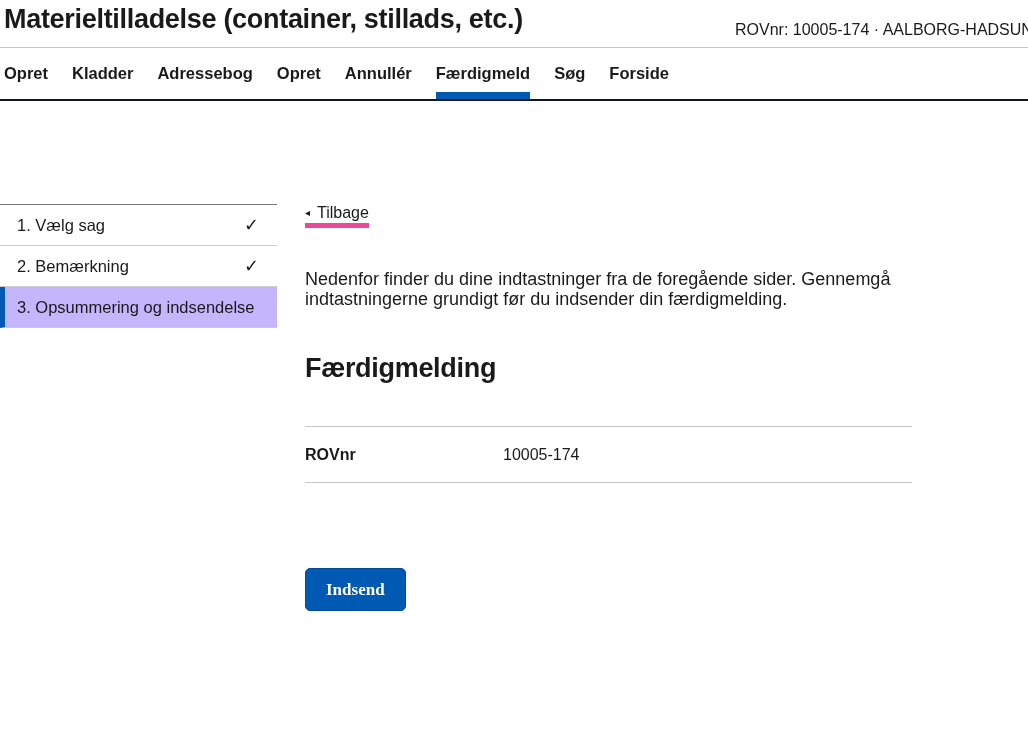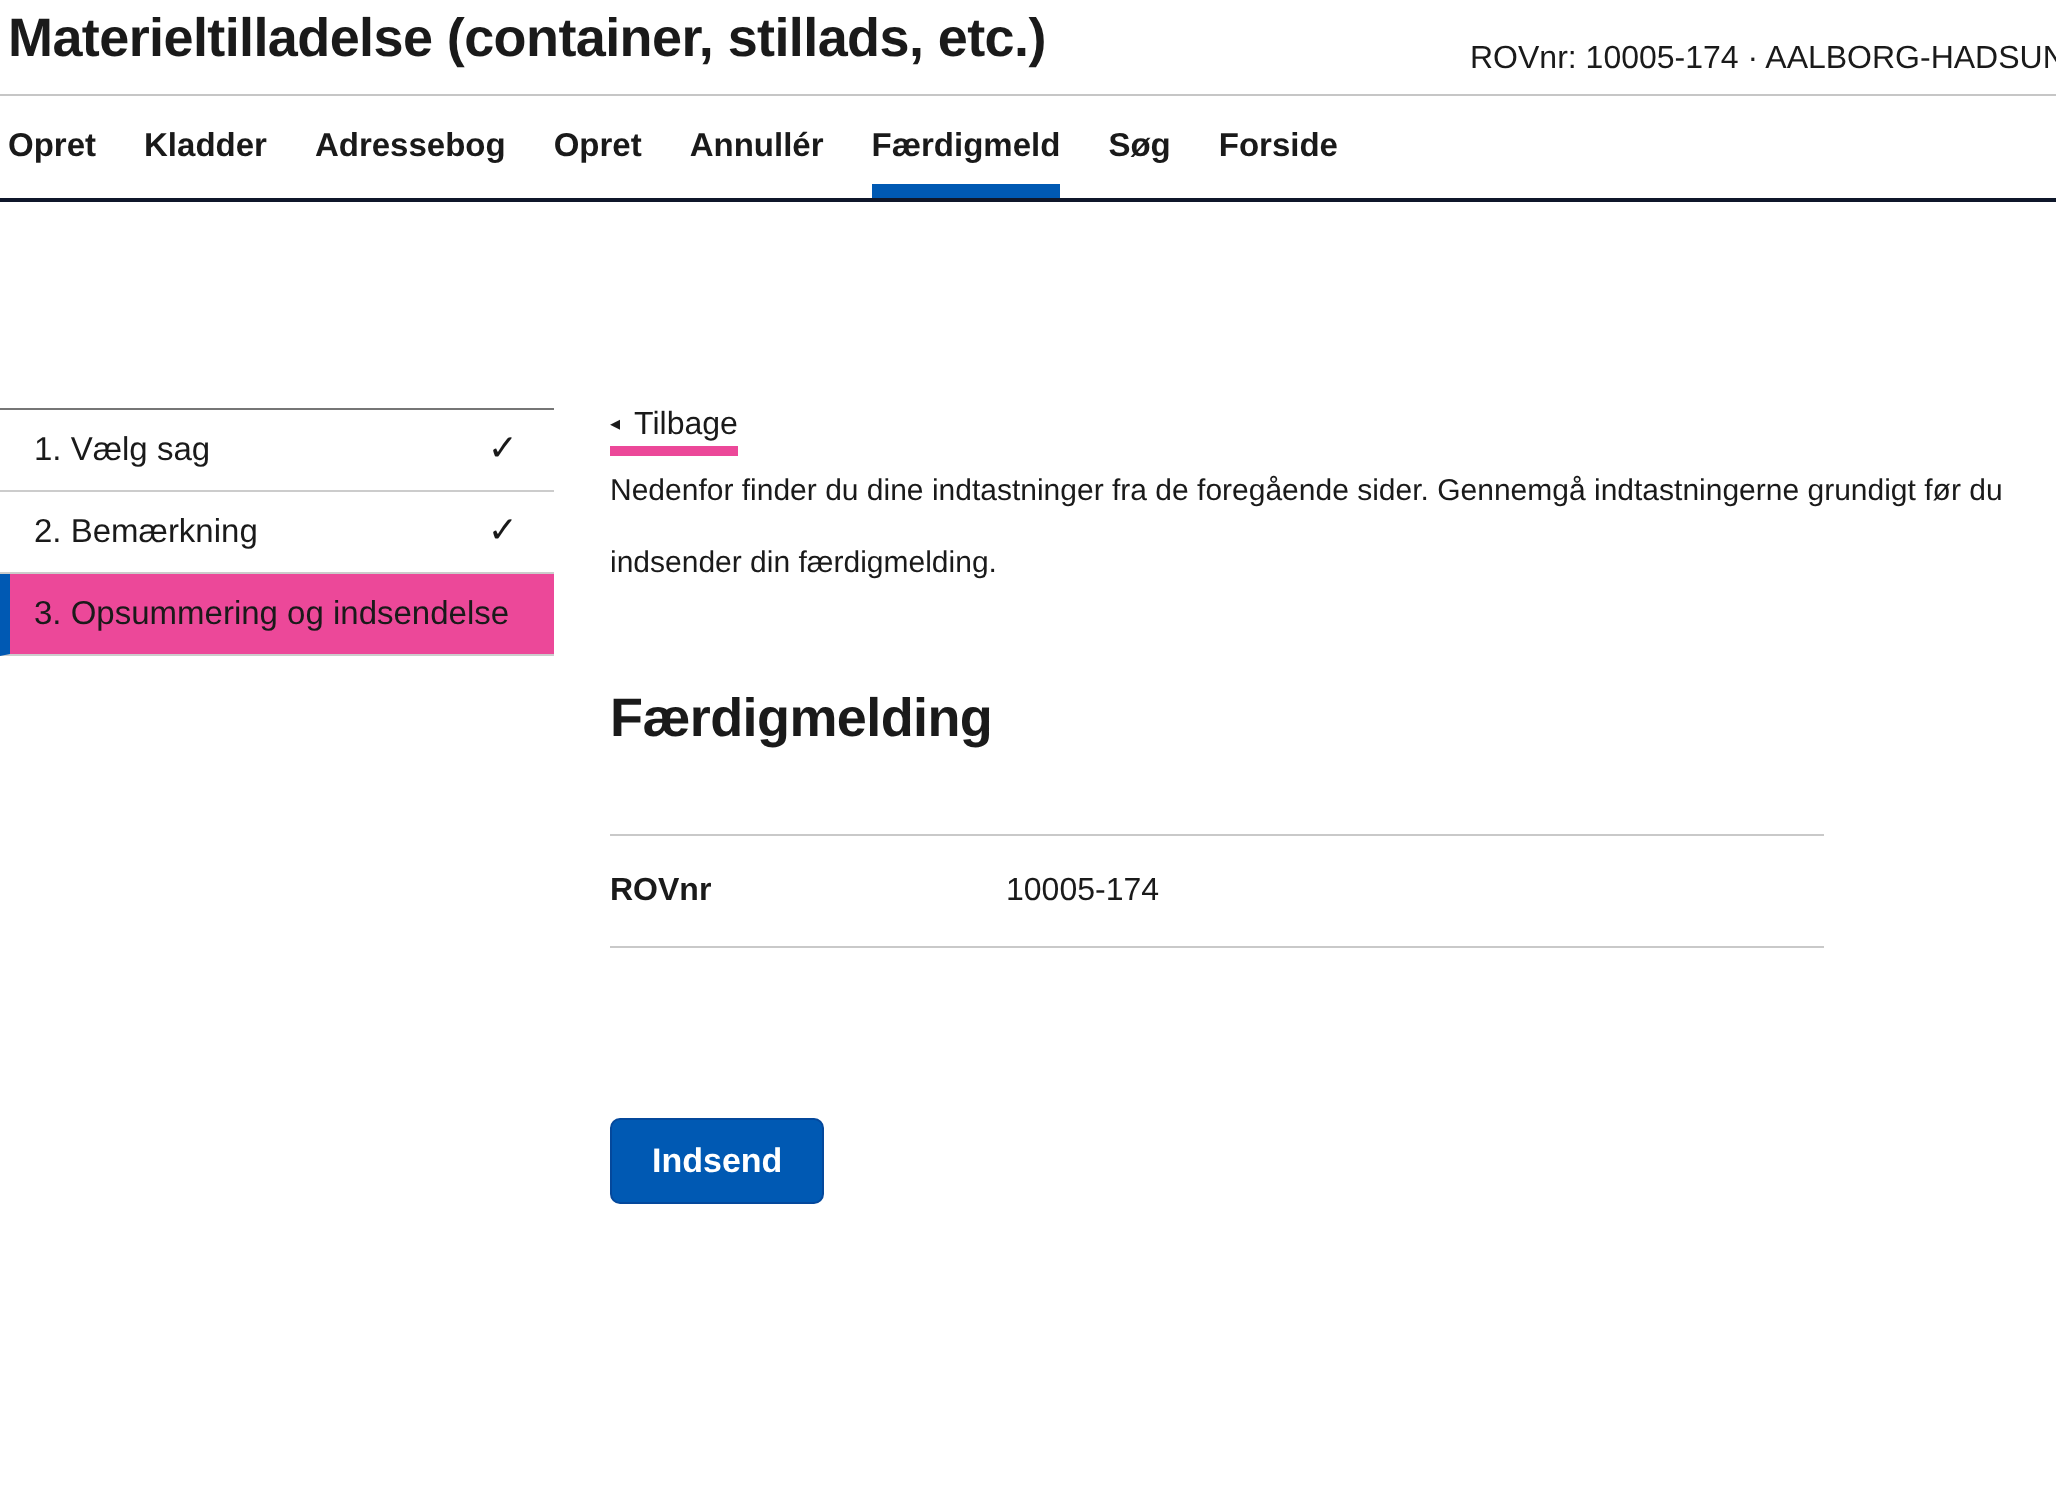--- a/index.html
+++ b/index.html
@@ -69,21 +69,21 @@
     height: 41px;
     display: flex;
     align-items: center;
     justify-content: space-between;
     padding: 0 18px 0 17px;
     border-bottom: 1px solid #cccccc;
     font-size: 16.5px;
     cursor: pointer;
   }
   .step.active {
-    background: #ec4899;
+    background: #c4b5fd;
     border-left: 5px solid #0059b3;
     padding-left: 12px;
   }
   .check {
     font-size: 18px;
     line-height: 1;
     font-family: "DejaVu Sans", sans-serif;
   }
   
   .main {
@@ -107,23 +107,24 @@
     font-family: "DejaVu Sans", sans-serif;
   }
   .page-heading {
     margin-top: 37px;
     font-size: 33px;
     font-weight: bold;
     letter-spacing: -0.3px;
     line-height: 1;
   }
   .intro {
+    margin-top: 41px;
     width: 700px;
-    font-size: 15px;
-    line-height: 36px;
+    font-size: 18px;
+    line-height: 20px;
   }
   .section-heading {
     margin-top: 46px;
     font-size: 27px;
     font-weight: bold;
     letter-spacing: -0.3px;
     line-height: 1;
   }
   .summary-table {
     margin-top: 44px;
@@ -146,21 +147,21 @@
     margin-top: 85px;
     height: 43px;
     line-height: 41px;
     padding: 0 20px;
     background: #0059b3;
     border: 1px solid #04489c;
     border-radius: 5px;
     color: #ffffff;
     font-size: 17px;
     font-weight: bold;
-    font-family: Liberation Sans, sans-serif;
+    font-family: Liberation Serif, serif;
     cursor: pointer;
   }
 </style>
 </head>
 <body>
 
 <div class="header">
   <div class="app-title">Materieltilladelse (container, stillads, etc.)</div>
   <div class="case-info">ROVnr: 10005-174 · AALBORG-HADSUND</div>
 </div>

